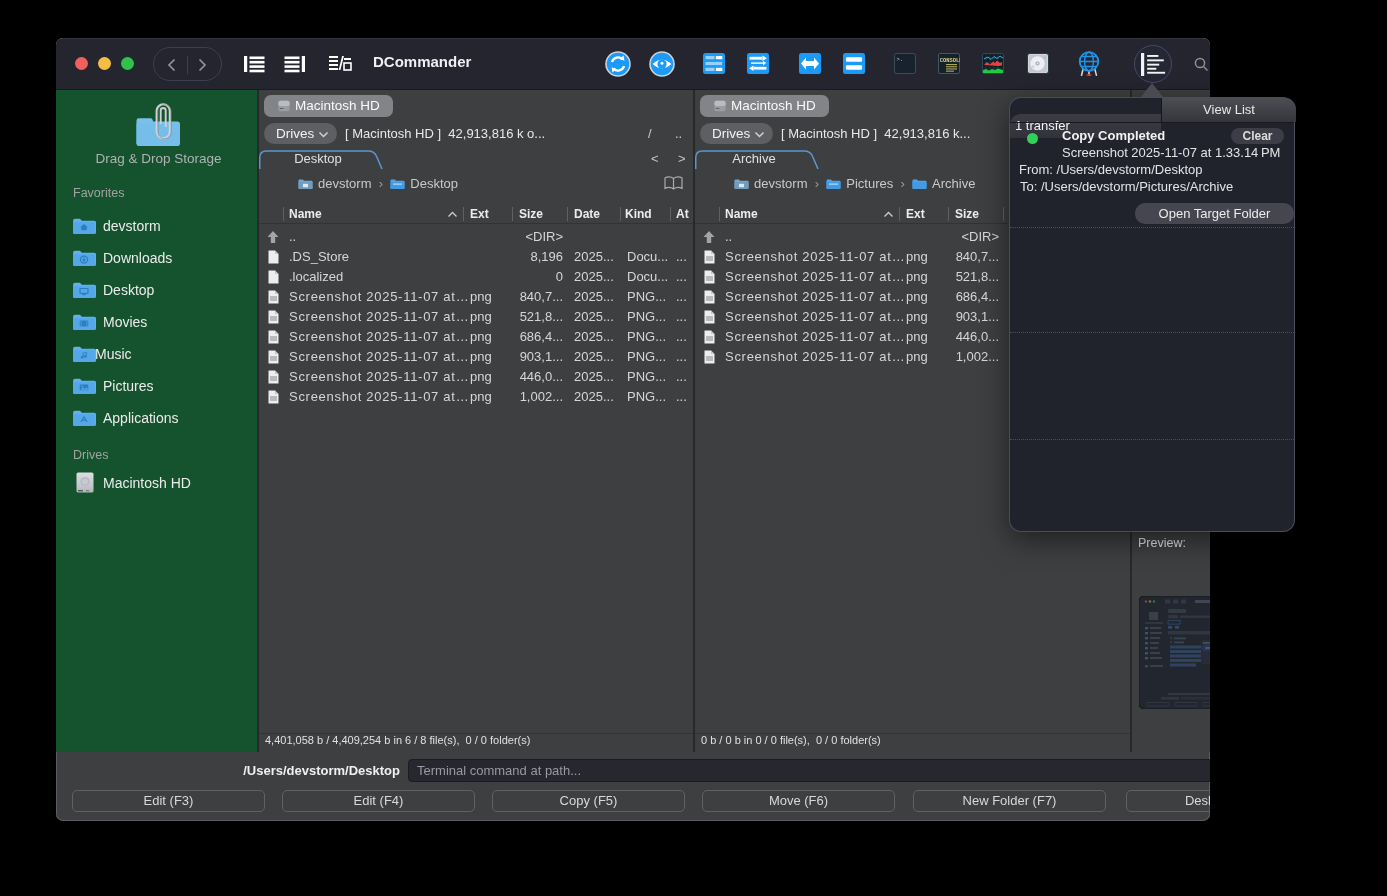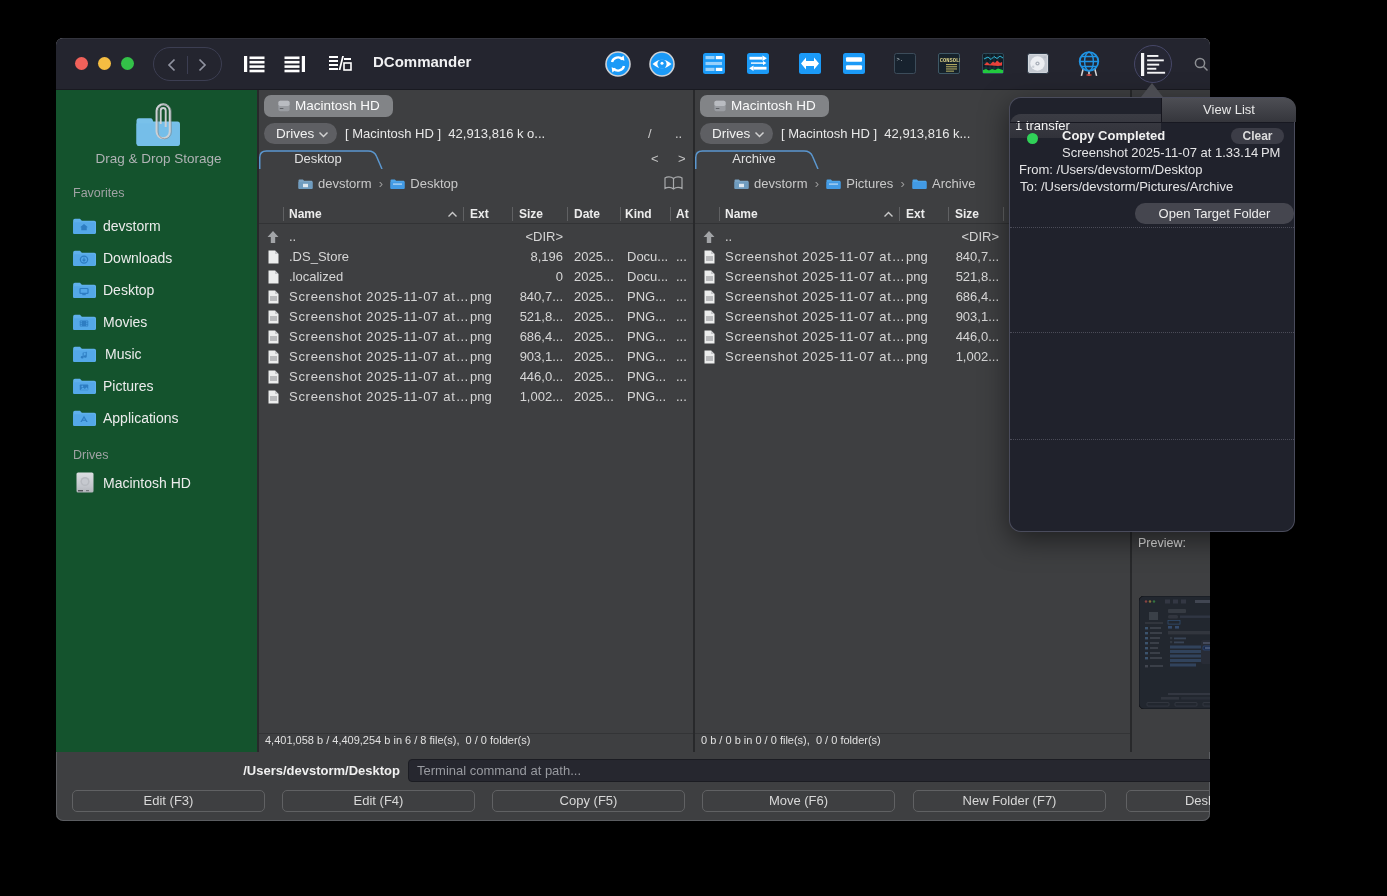--- a/index.html
+++ b/index.html
@@ -247,21 +247,21 @@
               <rect x="7.5" y="11.7" width="1.1" height="0.7"></rect>
               <rect x="12.4" y="8.3" width="1.1" height="1"></rect>
               <rect x="12.4" y="10" width="1.1" height="1"></rect>
               <rect x="12.4" y="11.7" width="1.1" height="0.7"></rect>
             </g>
           </svg><span style="margin-left:31px;">Movies</span></div>
       <div class="sideitem" style="top:253px;"><svg class="folder-svg" width="24" height="19" viewBox="0 0 21 17" preserveAspectRatio="none">
             <path d="M1 4 q0-1.5 1.5-1.5 l4.5 0 l1.6 1.7 l10.9 0 q1.5 0 1.5 1.5 l0 9 q0 1.5 -1.5 1.5 l-17 0 q-1.5 0 -1.5 -1.5 z" fill="#5fb0ec"></path>
             <path d="M1 5.6 l19 0 l0 9.1 q0 1.5 -1.5 1.5 l-16 0 q-1.5 0 -1.5 -1.5 z" fill="#54a8e8"></path>
             <path d="M9.3 12 l0 -4.2 l3.6 -0.8 l0 4.2 a1.3 1.1 0 1 1 -0.9 -1.05 l0 -2.5 l-1.8 0.4 l0 3.9 a1.3 1.1 0 1 1 -0.9 -1.05 z" fill="#2e7dc2"></path>
-          </svg><span style="margin-left:33px;">Music</span></div>
+          </svg><span style="margin-left:23px;">Music</span></div>
       <div class="sideitem" style="top:285px;"><svg class="folder-svg" width="24" height="19" viewBox="0 0 21 17" preserveAspectRatio="none">
             <path d="M1 4 q0-1.5 1.5-1.5 l4.5 0 l1.6 1.7 l10.9 0 q1.5 0 1.5 1.5 l0 9 q0 1.5 -1.5 1.5 l-17 0 q-1.5 0 -1.5 -1.5 z" fill="#5fb0ec"></path>
             <path d="M1 5.6 l19 0 l0 9.1 q0 1.5 -1.5 1.5 l-16 0 q-1.5 0 -1.5 -1.5 z" fill="#54a8e8"></path>
             <rect x="6.8" y="7.6" width="7.4" height="5.2" rx="0.6" fill="#2e7dc2"></rect>
             <circle cx="9" cy="9.3" r="0.8" fill="#54a8e8"></circle>
             <path d="M7.4 12.2 l2.2 -1.9 l1.6 1.3 l1.7 -1.6 l1.4 2.2 z" fill="#54a8e8"></path>
           </svg><span style="margin-left:31px;">Pictures</span></div>
       <div class="sideitem" style="top:317px;"><svg class="folder-svg" width="24" height="19" viewBox="0 0 21 17" preserveAspectRatio="none">
             <path d="M1 4 q0-1.5 1.5-1.5 l4.5 0 l1.6 1.7 l10.9 0 q1.5 0 1.5 1.5 l0 9 q0 1.5 -1.5 1.5 l-17 0 q-1.5 0 -1.5 -1.5 z" fill="#5fb0ec"></path>
             <path d="M1 5.6 l19 0 l0 9.1 q0 1.5 -1.5 1.5 l-16 0 q-1.5 0 -1.5 -1.5 z" fill="#54a8e8"></path>

